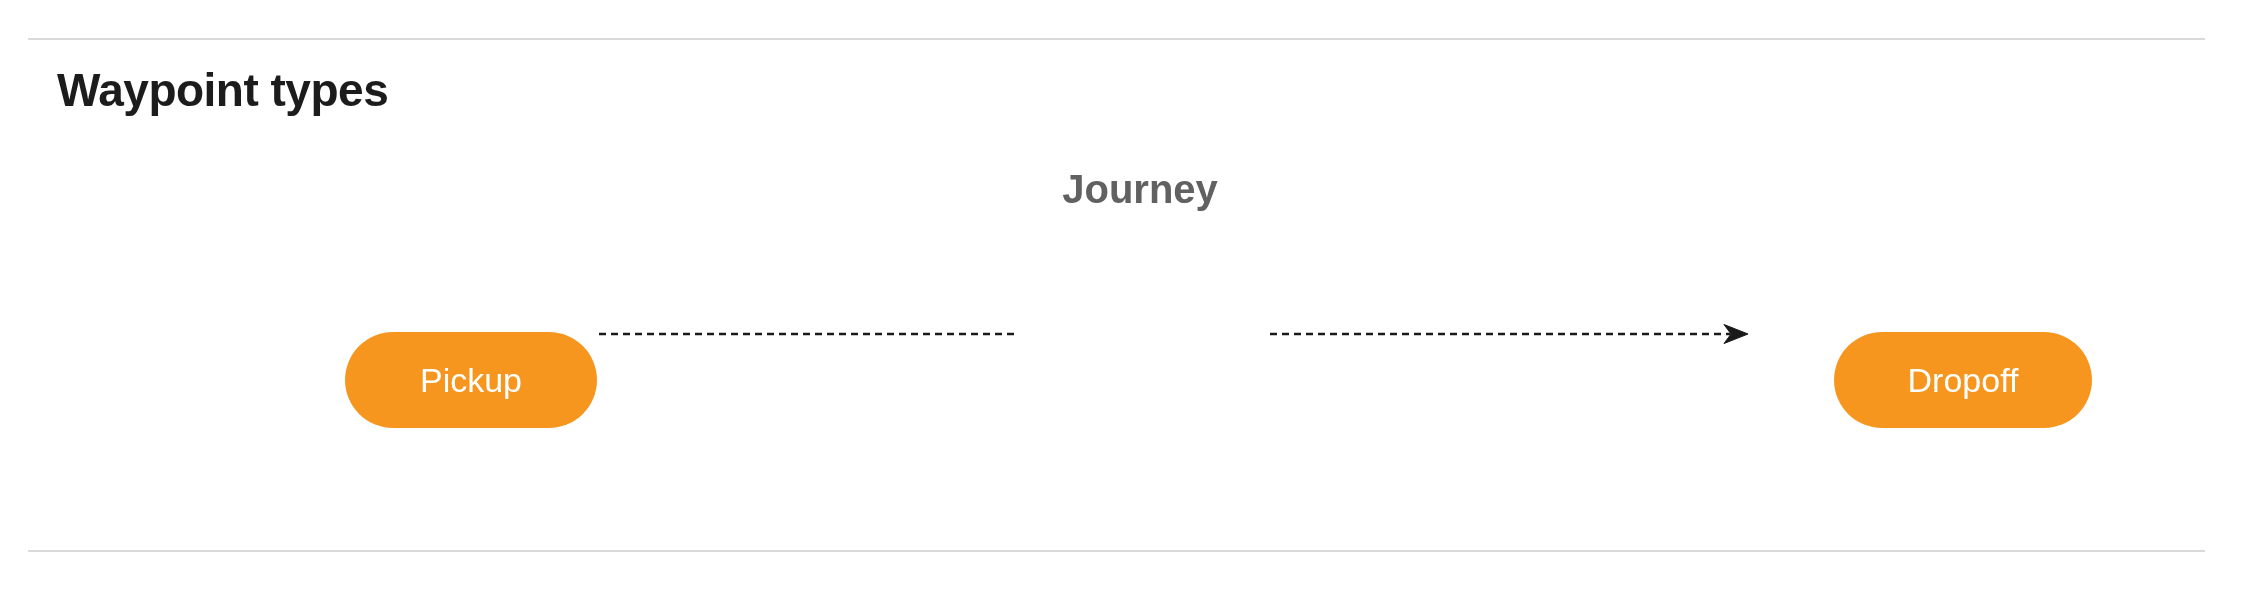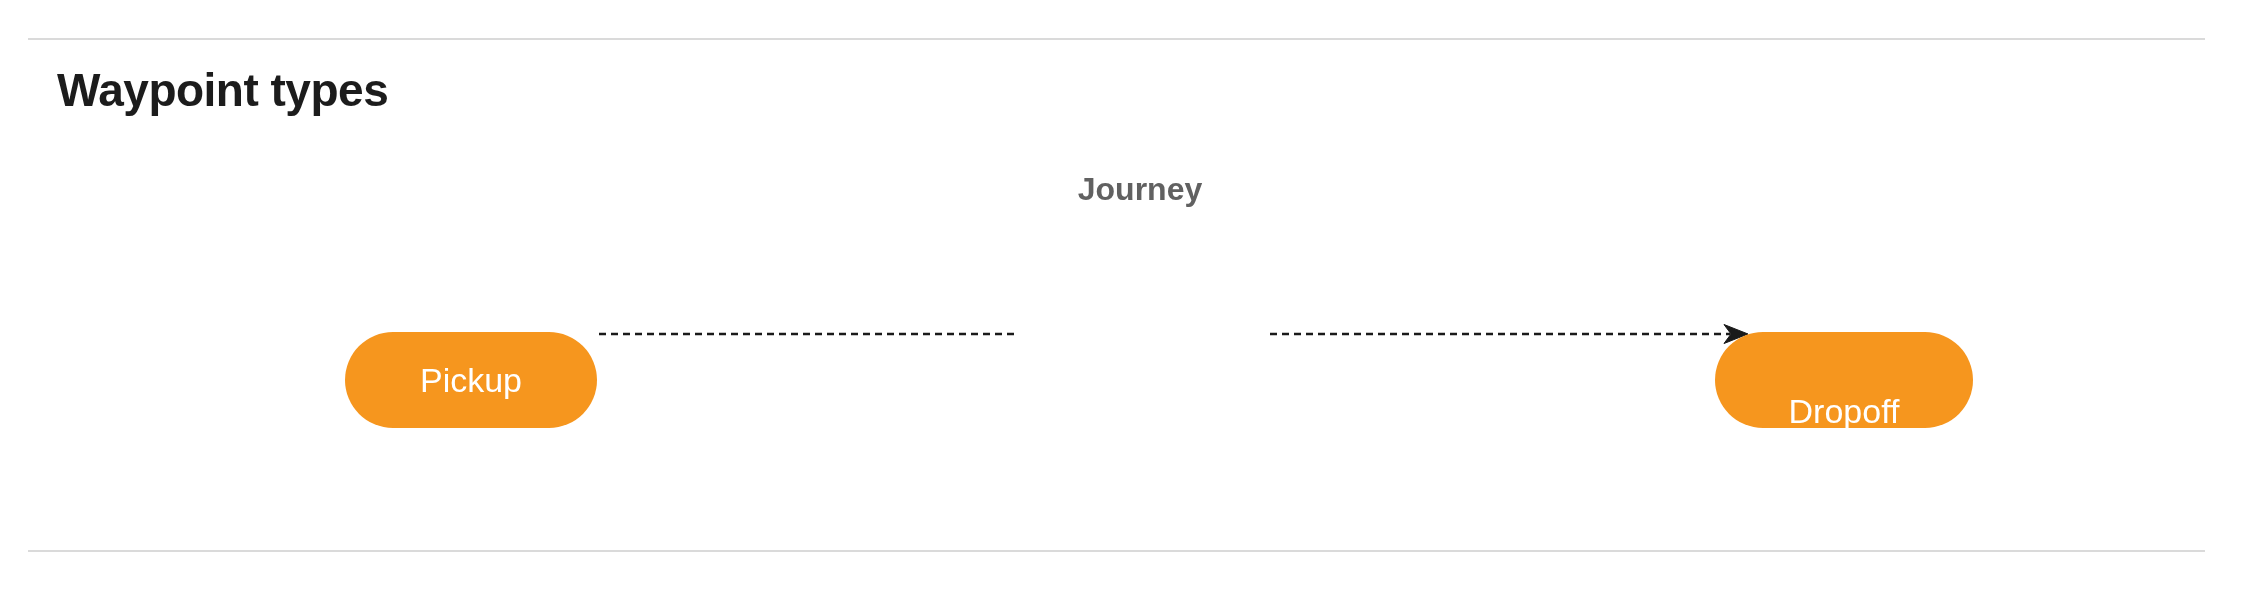--- a/index.html
+++ b/index.html
@@ -46,21 +46,21 @@
     font-weight: 700;
     color: var(--title-text);
     letter-spacing: -0.5px;
     white-space: nowrap;
   }
   .journey-label {
     position: absolute;
     left: 1140px;
     top: 170px;
     transform: translateX(-50%);
-    font-size: 32px;
+    font-size: 40px;
     line-height: 38px;
     font-weight: 700;
     color: var(--label-text);
     white-space: nowrap;
   }
   .edges-layer {
     position: absolute;
     inset: 0;
     width: 2245px;
     height: 592px;
@@ -85,21 +85,21 @@
     margin-top: 45px;
   }
   .node.intermediate {
     background: var(--intermediate-fill);
     border: 3px solid var(--intermediate-border);
     color: var(--intermediate-text);
     font-weight: 500;
   }
   .node-pickup { left: 345px; width: 252px; }
   .node-intermediate { left: 1017px; width: 250px; }
-  .node-dropoff { left: 1715px; width: 258px; align-items: flex-end; }
+  .node-dropoff { left: 1834px; width: 258px; }
 </style>
 </head>
 <body>
 
 <div class="stage">
 
   <div class="divider top"></div>
 
   <h2 class="page-title">Waypoint types</h2>
 

